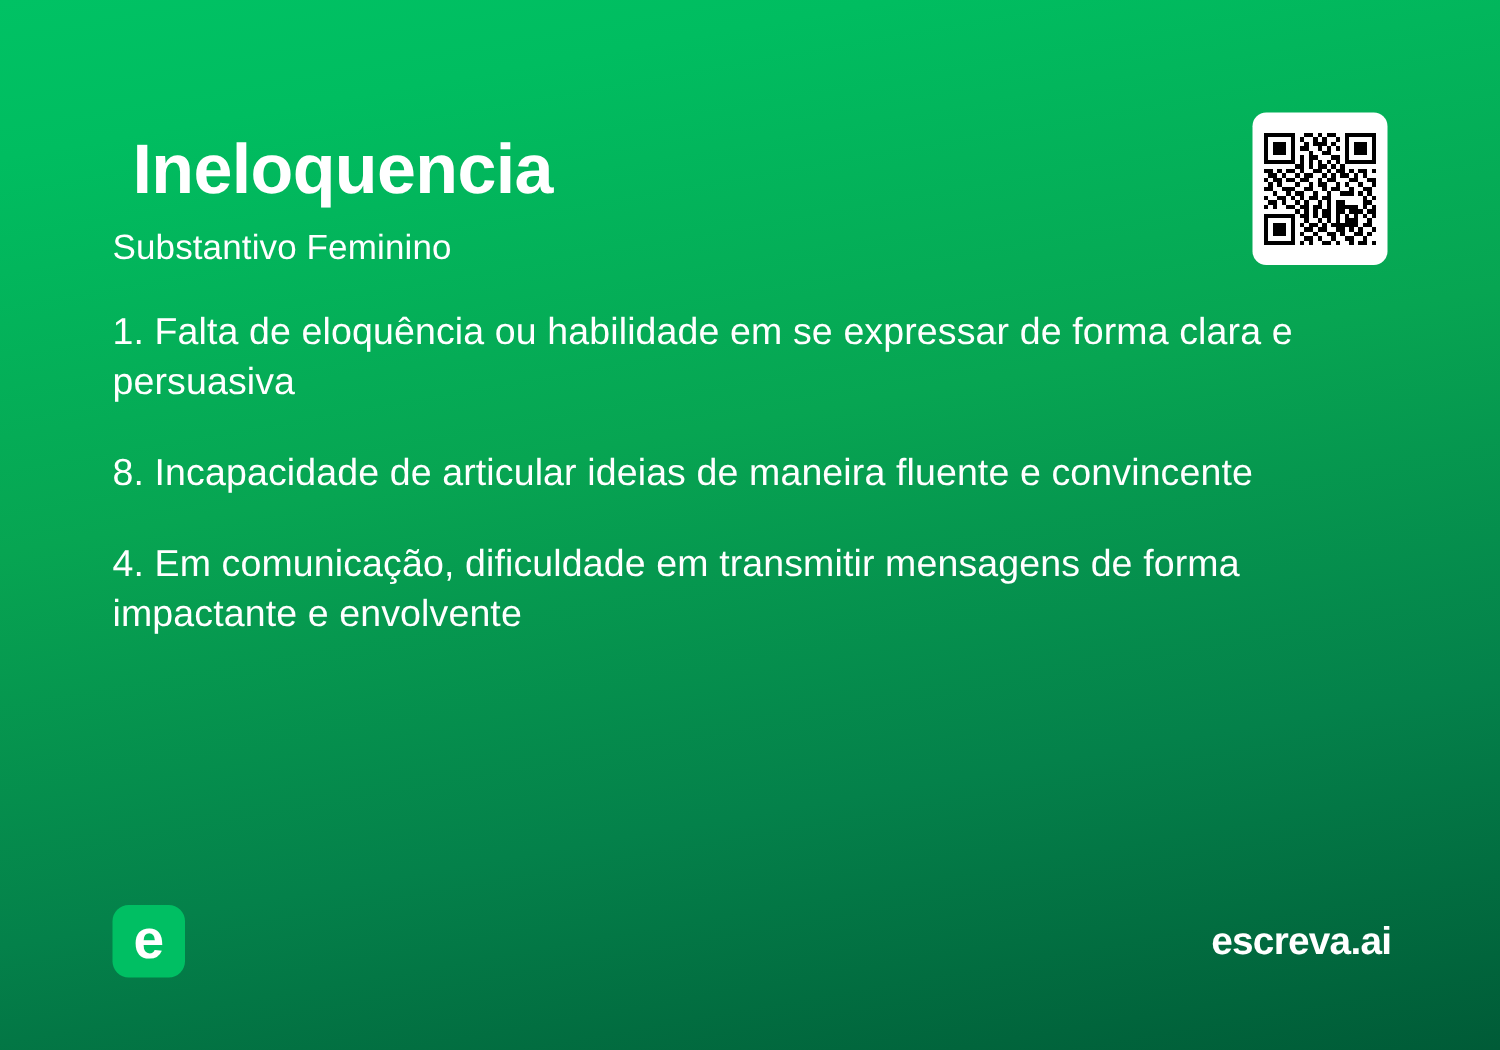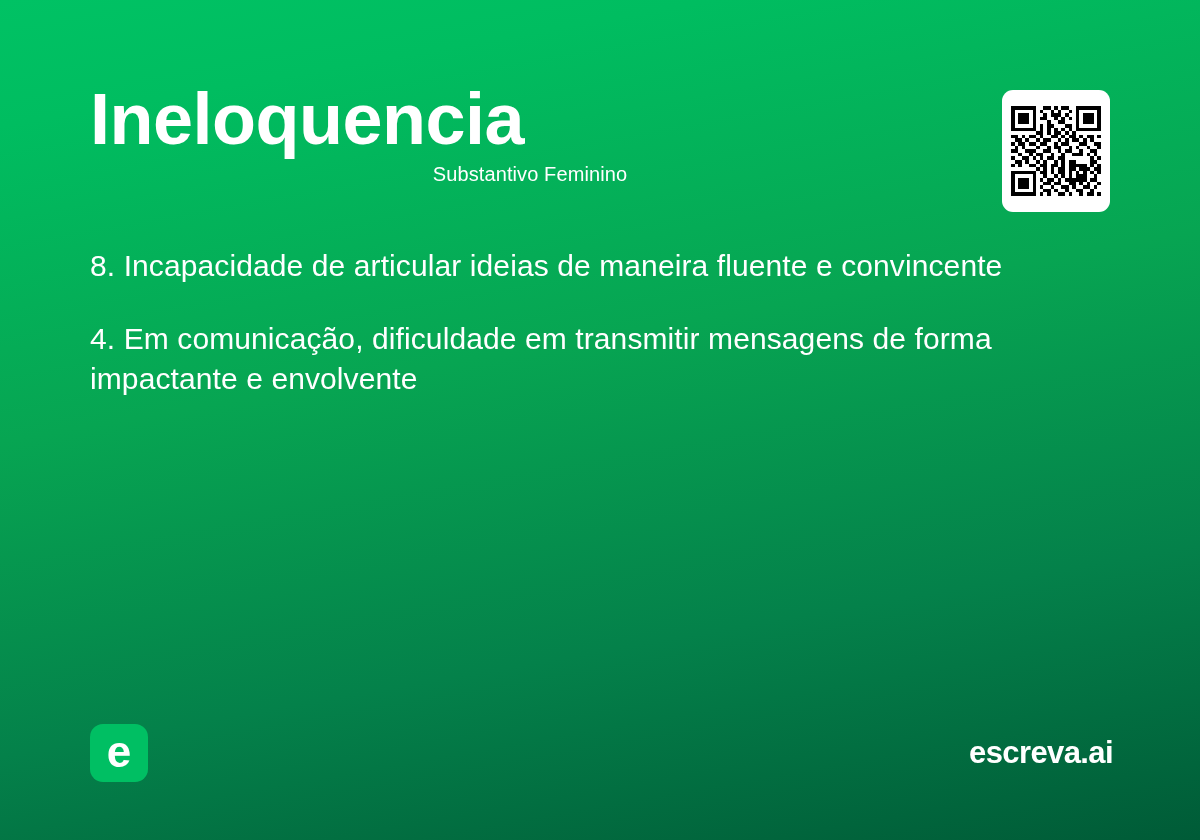--- a/index.html
+++ b/index.html
@@ -22,35 +22,34 @@
   }
 
   
   .header {
     position: absolute;
     left: 90px;
     top: 88px;
     width: 880px;
   }
   .word-title {
-    margin: 0;
-    font-size: 72px;
+    margin: 16px;
+    font-size: 56px;
     line-height: 62px;
     font-weight: 700;
     color: #ffffff;
     letter-spacing: -0.5px;
   }
   .word-class {
     margin: 8px 0 0 0;
-    font-size: 20px;
+    font-size: 28px;
     line-height: 32px;
     font-weight: 400;
     color: #ffffff;
     letter-spacing: 0.1px;
-    text-align: center;
   }
 
   
   .qr-frame {
     position: absolute;
     left: 1002px;
     top: 90px;
     width: 108px;
     height: 122px;
     background: #ffffff;
@@ -317,20 +316,21 @@
         <rect x="13" y="24" width="2" height="1"></rect>
           <rect x="16" y="24" width="1" height="1"></rect>
         <rect x="19" y="24" width="1" height="1"></rect>
           <rect x="21" y="24" width="2" height="1"></rect>
         <rect x="24" y="24" width="1" height="1"></rect>
       </g>
     </svg>
   </div>
 
   <div class="definitions">
+    <p class="definition">1. Falta de eloquência ou habilidade em se expressar de forma clara e persuasiva</p>
     <p class="definition">8. Incapacidade de articular ideias de maneira fluente e convincente</p>
     <p class="definition">4. Em comunicação, dificuldade em transmitir mensagens de forma impactante e envolvente</p>
   </div>
 
   <div class="footer-logo">
     <span>e</span>
   </div>
 
   <div class="brand">escreva.ai</div>
 

